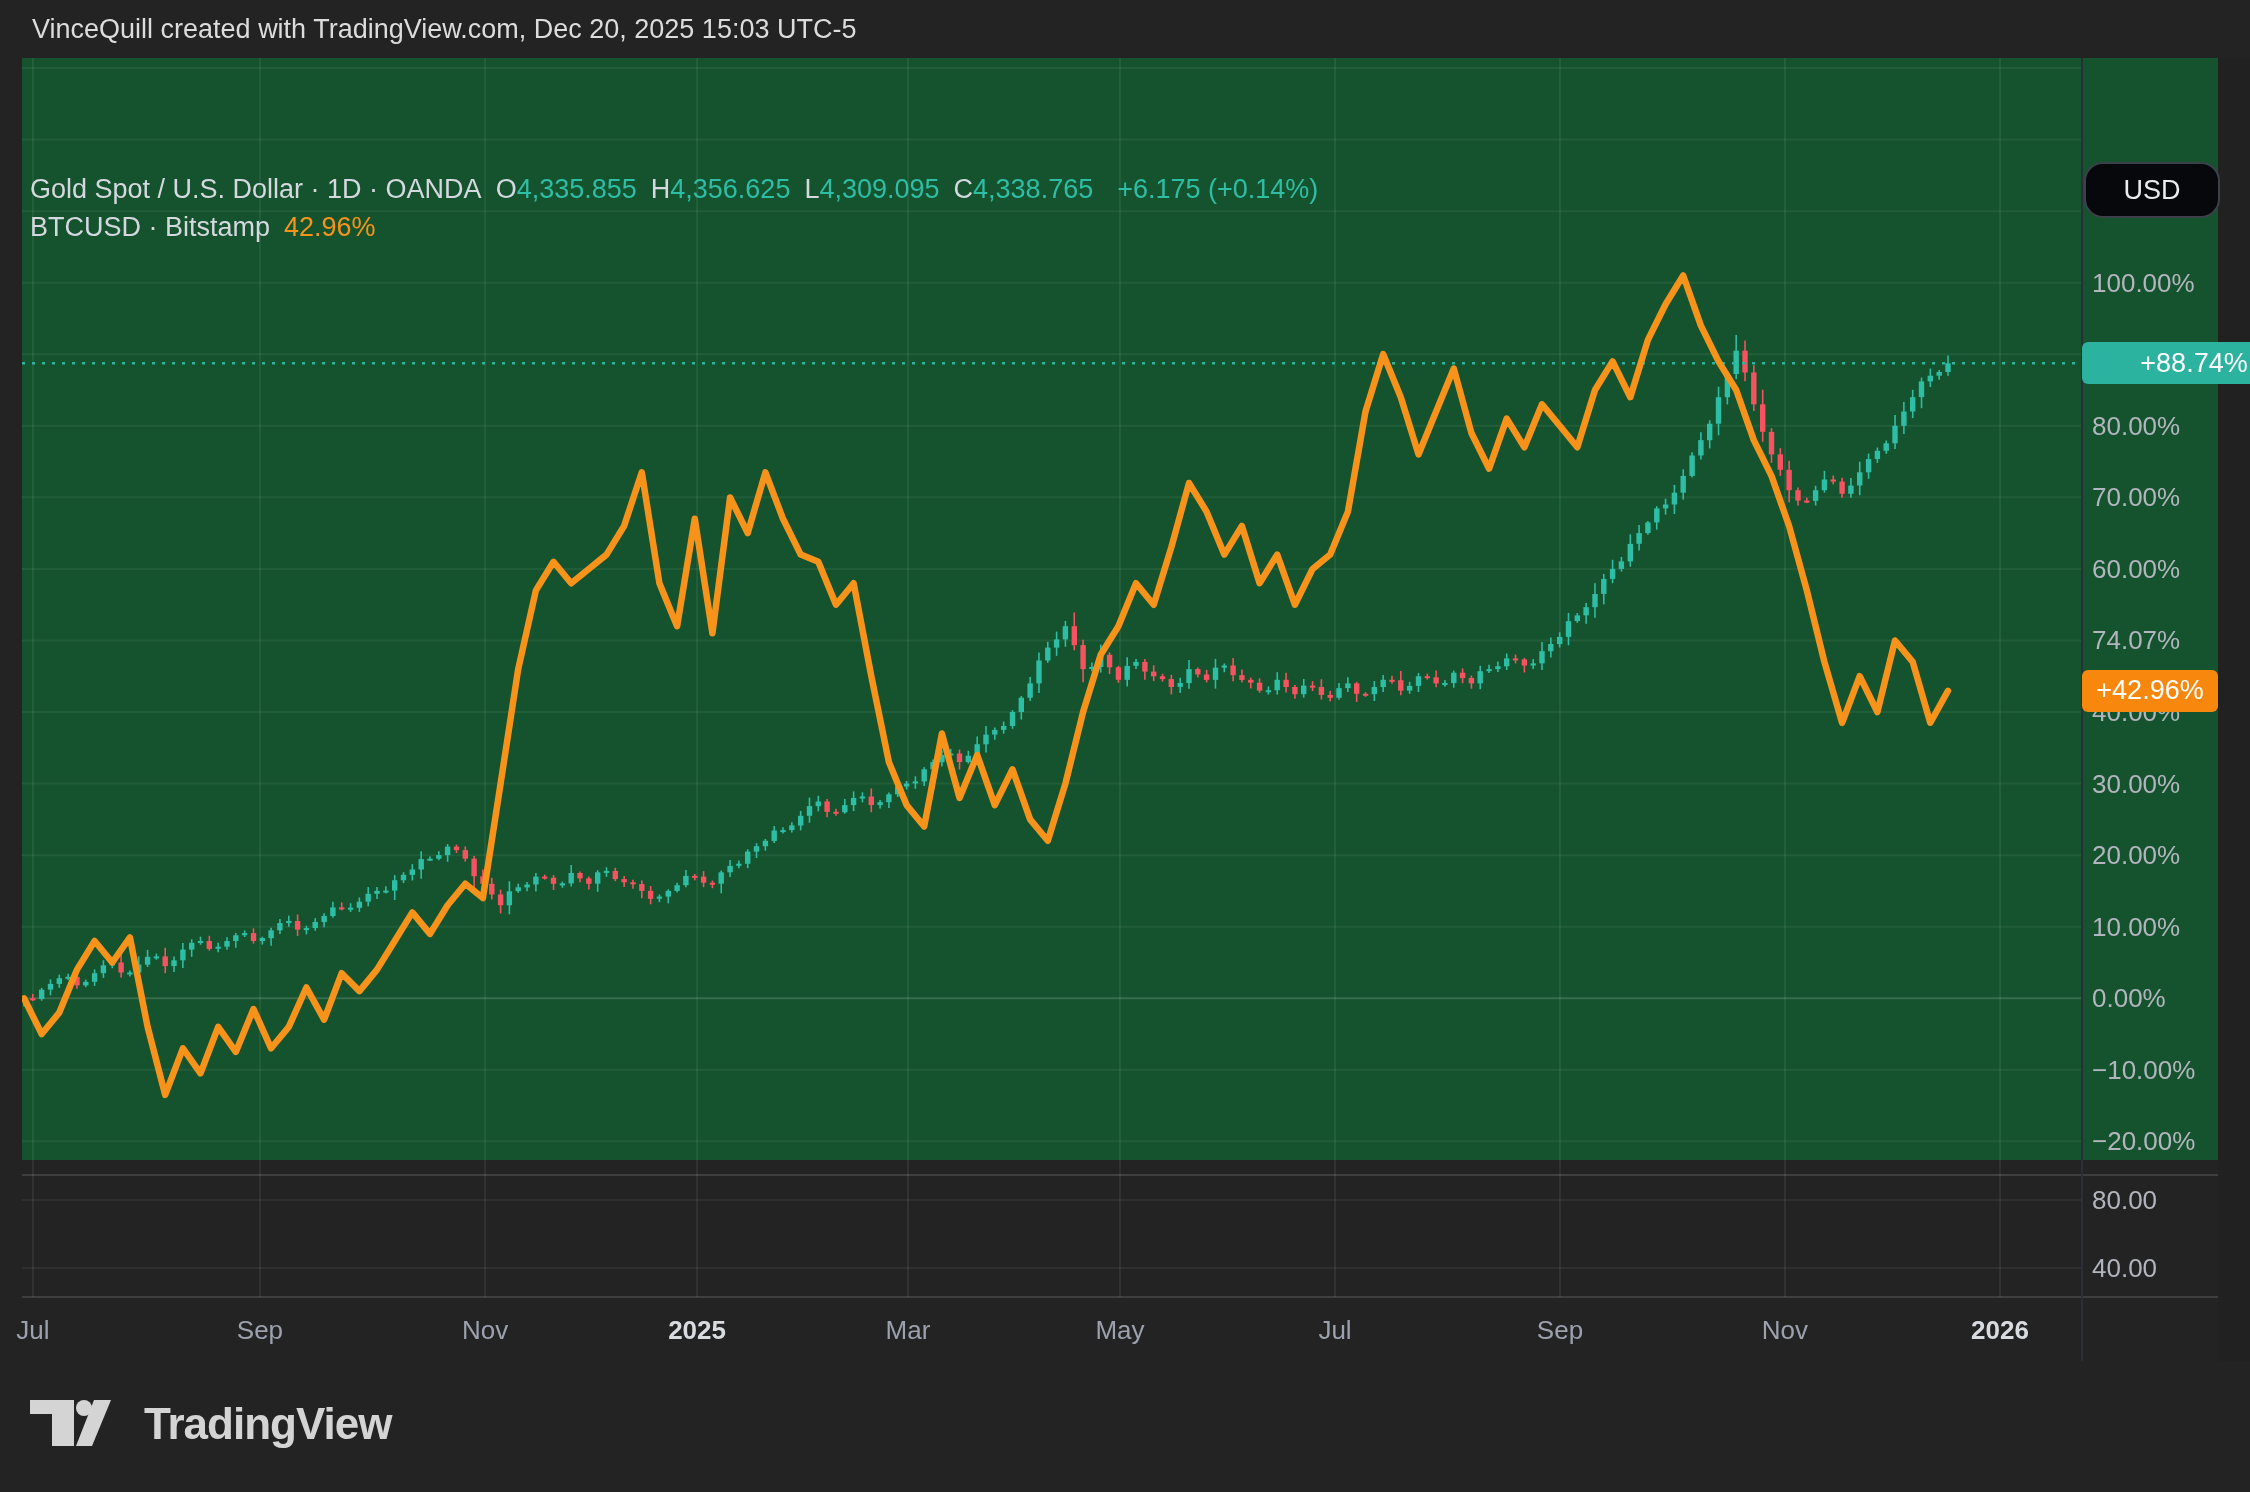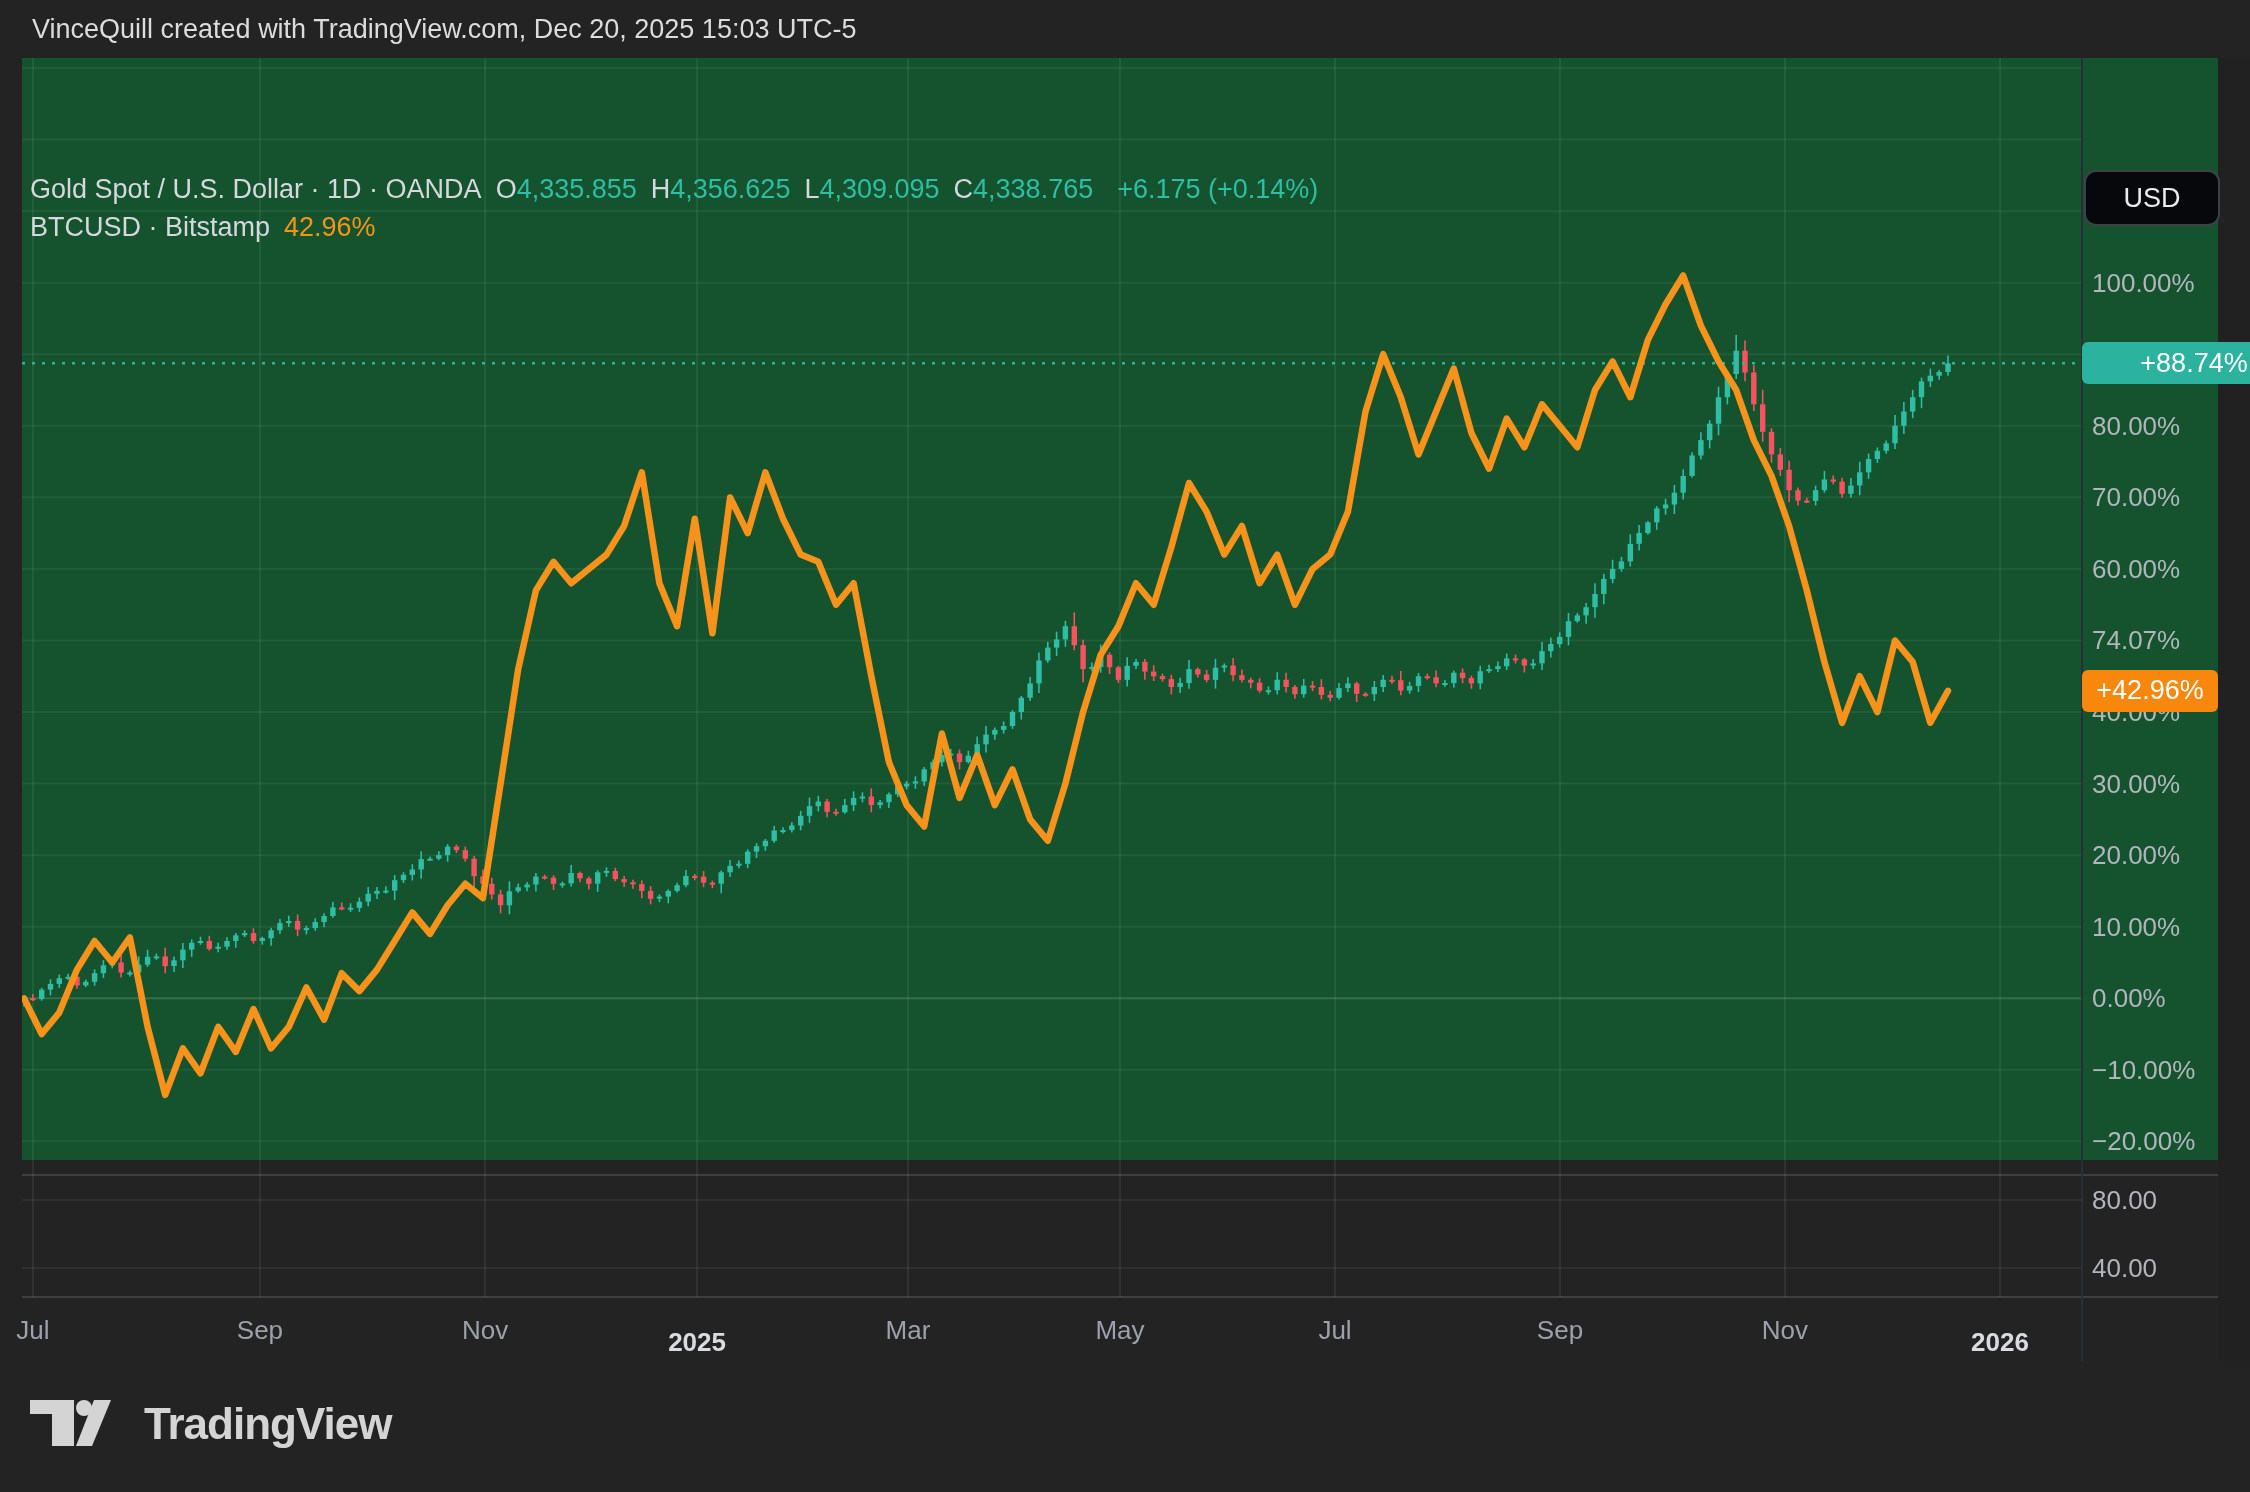--- a/index.html
+++ b/index.html
@@ -9,24 +9,24 @@
   #widget{position:absolute;left:22px;top:58px;width:2196px;height:1102px;background:#14532d;}
   #chart-svg{position:absolute;left:0;top:0;z-index:1;}
   #legend{position:absolute;left:8px;top:112px;z-index:4;font-size:27px;}
   .legend-row{display:flex;align-items:center;gap:14px;height:38px;white-space:nowrap;}
   .legend-title{color:#d5d8df;}
   .ohlc{display:flex;gap:4px;}
   .ohlc .lbl{color:#d5d8df;}
   .ohlc .val{color:#2ebda5;}
   .legend-change{color:#2ebda5;}
   .legend-compare-val{color:#f7931a;}
-  #usd-button{position:absolute;left:2062px;top:104px;width:132px;height:52px;z-index:4;background:#07080c;border:2px solid #3c404b;border-radius:12px;color:#e9ebee;font-size:27px;display:flex;align-items:center;justify-content:center;cursor:pointer;margin-top:8px;}
+  #usd-button{position:absolute;left:2062px;top:104px;width:132px;height:52px;z-index:4;background:#07080c;border:2px solid #3c404b;border-radius:19px;color:#e9ebee;font-size:27px;display:flex;align-items:center;justify-content:center;cursor:pointer;}
   .axis-label{position:absolute;left:2070px;z-index:2;color:#b2b5be;font-size:26px;height:32px;line-height:32px;}
   .time-label{position:absolute;z-index:2;top:1254px;height:36px;line-height:36px;transform:translateX(-50%);color:#9ba1ad;font-size:26px;}
-  .time-label.bold{color:#d8dbe0;font-weight:bold;margin-top:12px;}
+  .time-label.bold{color:#d8dbe0;font-weight:bold;}
   .price-badge{position:absolute;left:2060px;width:136px;height:42px;z-index:3;border-radius:6px;color:#ffffff;font-size:27px;display:flex;align-items:center;justify-content:center;}
   #footer{position:absolute;left:0;top:1361px;width:2250px;height:131px;background:#232323;z-index:4;}
   #tv-logo{position:absolute;left:30px;top:38px;display:flex;align-items:center;gap:30px;cursor:pointer;}
   #tv-logo-text{color:#d4d4d4;font-size:44px;font-weight:bold;letter-spacing:-1px;}
   .right-sliver{position:absolute;left:2218px;top:58px;width:32px;height:1303px;background:#212121;z-index:2;}
 </style>
 </head>
 <body>
 
 <div id="stage">

